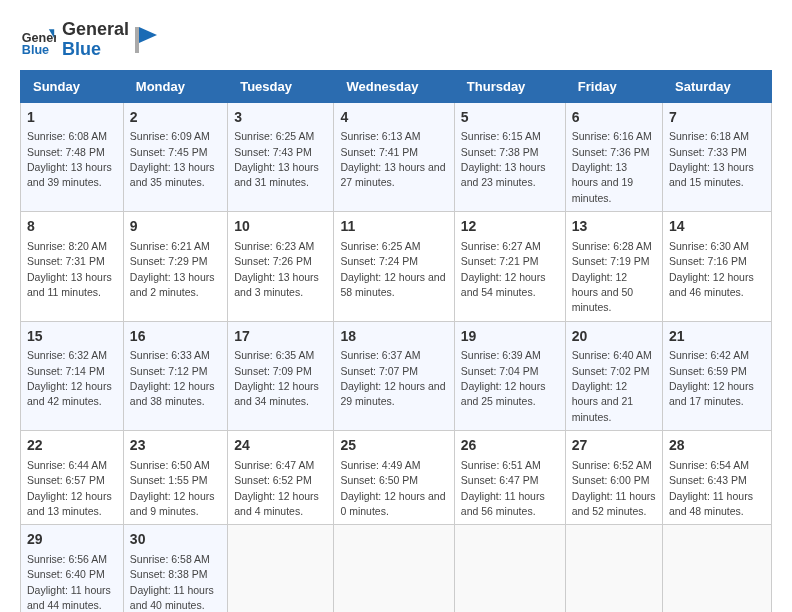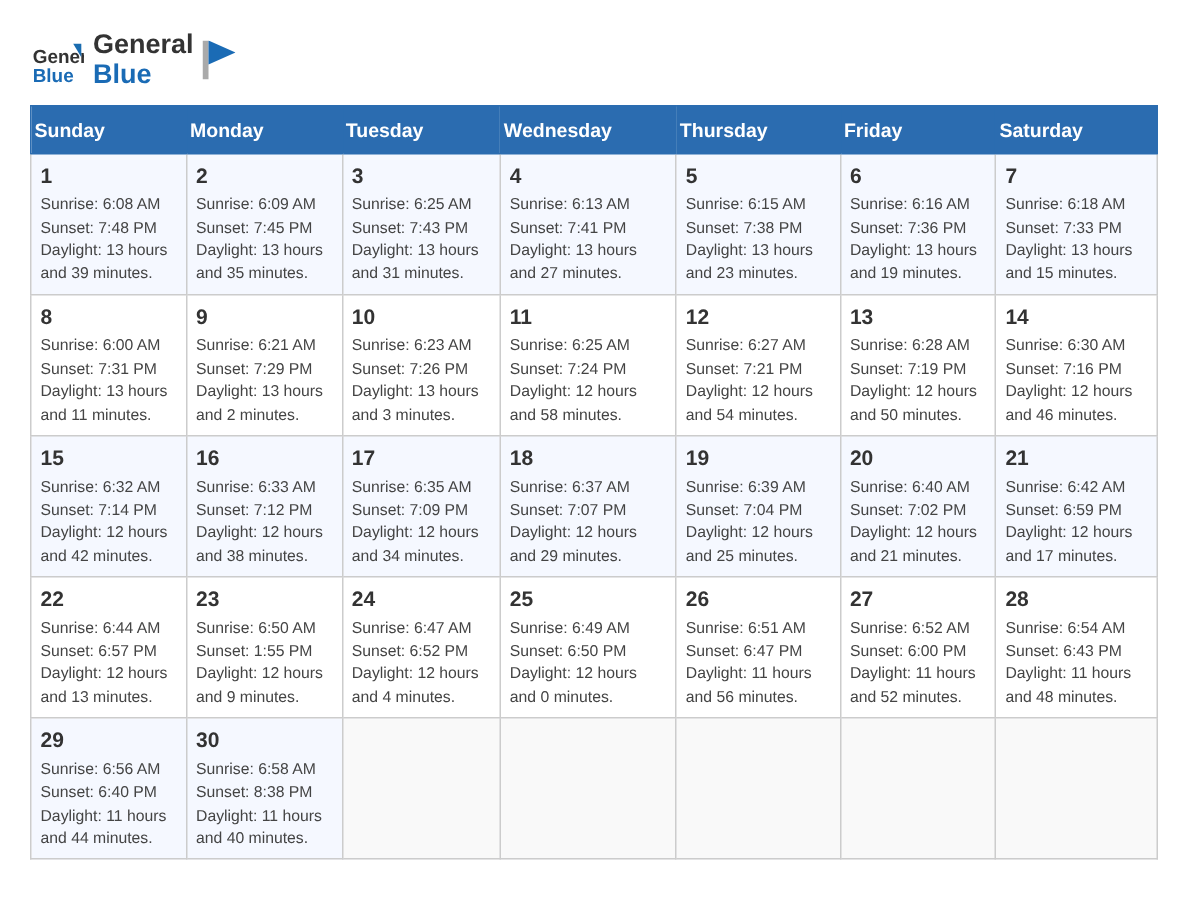--- a/index.html
+++ b/index.html
@@ -40,21 +40,21 @@
     table {
       width: 100%;
       border-collapse: collapse;
       font-size: 11px;
     }
     thead tr {
       background-color: #2b6cb0;
       color: white;
     }
     thead th {
-      padding: 8px 2px;
+      padding: 8px 12px;
       text-align: left;
       font-size: 13px;
       font-weight: bold;
       border: 1px solid #2b6cb0;
     }
     tbody tr {
       vertical-align: top;
     }
     tbody td {
       border: 1px solid #ccc;
@@ -124,42 +124,42 @@
   <tr>
         <td><span class="day-num">1</span><span class="day-info">Sunrise: 6:08 AM</span><br><span class="day-info">Sunset: 7:48 PM</span><br><span class="day-info">Daylight: 13 hours and 39 minutes.</span></td>
         <td><span class="day-num">2</span><span class="day-info">Sunrise: 6:09 AM</span><br><span class="day-info">Sunset: 7:45 PM</span><br><span class="day-info">Daylight: 13 hours and 35 minutes.</span></td>
         <td><span class="day-num">3</span><span class="day-info">Sunrise: 6:25 AM</span><br><span class="day-info">Sunset: 7:43 PM</span><br><span class="day-info">Daylight: 13 hours and 31 minutes.</span></td>
         <td><span class="day-num">4</span><span class="day-info">Sunrise: 6:13 AM</span><br><span class="day-info">Sunset: 7:41 PM</span><br><span class="day-info">Daylight: 13 hours and 27 minutes.</span></td>
         <td><span class="day-num">5</span><span class="day-info">Sunrise: 6:15 AM</span><br><span class="day-info">Sunset: 7:38 PM</span><br><span class="day-info">Daylight: 13 hours and 23 minutes.</span></td>
         <td><span class="day-num">6</span><span class="day-info">Sunrise: 6:16 AM</span><br><span class="day-info">Sunset: 7:36 PM</span><br><span class="day-info">Daylight: 13 hours and 19 minutes.</span></td>
         <td><span class="day-num">7</span><span class="day-info">Sunrise: 6:18 AM</span><br><span class="day-info">Sunset: 7:33 PM</span><br><span class="day-info">Daylight: 13 hours and 15 minutes.</span></td>
       </tr>
       <tr>
-        <td><span class="day-num">8</span><span class="day-info">Sunrise: 6:00 AM</span><br><span class="day-info">Sunset: 7:31 PM</span><br><span class="day-info">Daylight: 13 hours and 11 minutes.</span></td>
+        <td><span class="day-num">8</span><span class="day-info">Sunrise: 8:20 AM</span><br><span class="day-info">Sunset: 7:31 PM</span><br><span class="day-info">Daylight: 13 hours and 11 minutes.</span></td>
         <td><span class="day-num">9</span><span class="day-info">Sunrise: 6:21 AM</span><br><span class="day-info">Sunset: 7:29 PM</span><br><span class="day-info">Daylight: 13 hours and 2 minutes.</span></td>
         <td><span class="day-num">10</span><span class="day-info">Sunrise: 6:23 AM</span><br><span class="day-info">Sunset: 7:26 PM</span><br><span class="day-info">Daylight: 13 hours and 3 minutes.</span></td>
         <td><span class="day-num">11</span><span class="day-info">Sunrise: 6:25 AM</span><br><span class="day-info">Sunset: 7:24 PM</span><br><span class="day-info">Daylight: 12 hours and 58 minutes.</span></td>
         <td><span class="day-num">12</span><span class="day-info">Sunrise: 6:27 AM</span><br><span class="day-info">Sunset: 7:21 PM</span><br><span class="day-info">Daylight: 12 hours and 54 minutes.</span></td>
         <td><span class="day-num">13</span><span class="day-info">Sunrise: 6:28 AM</span><br><span class="day-info">Sunset: 7:19 PM</span><br><span class="day-info">Daylight: 12 hours and 50 minutes.</span></td>
         <td><span class="day-num">14</span><span class="day-info">Sunrise: 6:30 AM</span><br><span class="day-info">Sunset: 7:16 PM</span><br><span class="day-info">Daylight: 12 hours and 46 minutes.</span></td>
       </tr>
       <tr>
         <td><span class="day-num">15</span><span class="day-info">Sunrise: 6:32 AM</span><br><span class="day-info">Sunset: 7:14 PM</span><br><span class="day-info">Daylight: 12 hours and 42 minutes.</span></td>
         <td><span class="day-num">16</span><span class="day-info">Sunrise: 6:33 AM</span><br><span class="day-info">Sunset: 7:12 PM</span><br><span class="day-info">Daylight: 12 hours and 38 minutes.</span></td>
         <td><span class="day-num">17</span><span class="day-info">Sunrise: 6:35 AM</span><br><span class="day-info">Sunset: 7:09 PM</span><br><span class="day-info">Daylight: 12 hours and 34 minutes.</span></td>
         <td><span class="day-num">18</span><span class="day-info">Sunrise: 6:37 AM</span><br><span class="day-info">Sunset: 7:07 PM</span><br><span class="day-info">Daylight: 12 hours and 29 minutes.</span></td>
         <td><span class="day-num">19</span><span class="day-info">Sunrise: 6:39 AM</span><br><span class="day-info">Sunset: 7:04 PM</span><br><span class="day-info">Daylight: 12 hours and 25 minutes.</span></td>
         <td><span class="day-num">20</span><span class="day-info">Sunrise: 6:40 AM</span><br><span class="day-info">Sunset: 7:02 PM</span><br><span class="day-info">Daylight: 12 hours and 21 minutes.</span></td>
         <td><span class="day-num">21</span><span class="day-info">Sunrise: 6:42 AM</span><br><span class="day-info">Sunset: 6:59 PM</span><br><span class="day-info">Daylight: 12 hours and 17 minutes.</span></td>
       </tr>
       <tr>
         <td><span class="day-num">22</span><span class="day-info">Sunrise: 6:44 AM</span><br><span class="day-info">Sunset: 6:57 PM</span><br><span class="day-info">Daylight: 12 hours and 13 minutes.</span></td>
         <td><span class="day-num">23</span><span class="day-info">Sunrise: 6:50 AM</span><br><span class="day-info">Sunset: 1:55 PM</span><br><span class="day-info">Daylight: 12 hours and 9 minutes.</span></td>
         <td><span class="day-num">24</span><span class="day-info">Sunrise: 6:47 AM</span><br><span class="day-info">Sunset: 6:52 PM</span><br><span class="day-info">Daylight: 12 hours and 4 minutes.</span></td>
-        <td><span class="day-num">25</span><span class="day-info">Sunrise: 6:49 AM</span><br><span class="day-info">Sunset: 6:50 PM</span><br><span class="day-info">Daylight: 12 hours and 0 minutes.</span></td>
+        <td><span class="day-num">25</span><span class="day-info">Sunrise: 4:49 AM</span><br><span class="day-info">Sunset: 6:50 PM</span><br><span class="day-info">Daylight: 12 hours and 0 minutes.</span></td>
         <td><span class="day-num">26</span><span class="day-info">Sunrise: 6:51 AM</span><br><span class="day-info">Sunset: 6:47 PM</span><br><span class="day-info">Daylight: 11 hours and 56 minutes.</span></td>
         <td><span class="day-num">27</span><span class="day-info">Sunrise: 6:52 AM</span><br><span class="day-info">Sunset: 6:00 PM</span><br><span class="day-info">Daylight: 11 hours and 52 minutes.</span></td>
         <td><span class="day-num">28</span><span class="day-info">Sunrise: 6:54 AM</span><br><span class="day-info">Sunset: 6:43 PM</span><br><span class="day-info">Daylight: 11 hours and 48 minutes.</span></td>
       </tr>
       <tr>
         <td><span class="day-num">29</span><span class="day-info">Sunrise: 6:56 AM</span><br><span class="day-info">Sunset: 6:40 PM</span><br><span class="day-info">Daylight: 11 hours and 44 minutes.</span></td>
         <td><span class="day-num">30</span><span class="day-info">Sunrise: 6:58 AM</span><br><span class="day-info">Sunset: 8:38 PM</span><br><span class="day-info">Daylight: 11 hours and 40 minutes.</span></td>
         <td class="empty-cell"></td>
         <td class="empty-cell"></td>
         <td class="empty-cell"></td>

